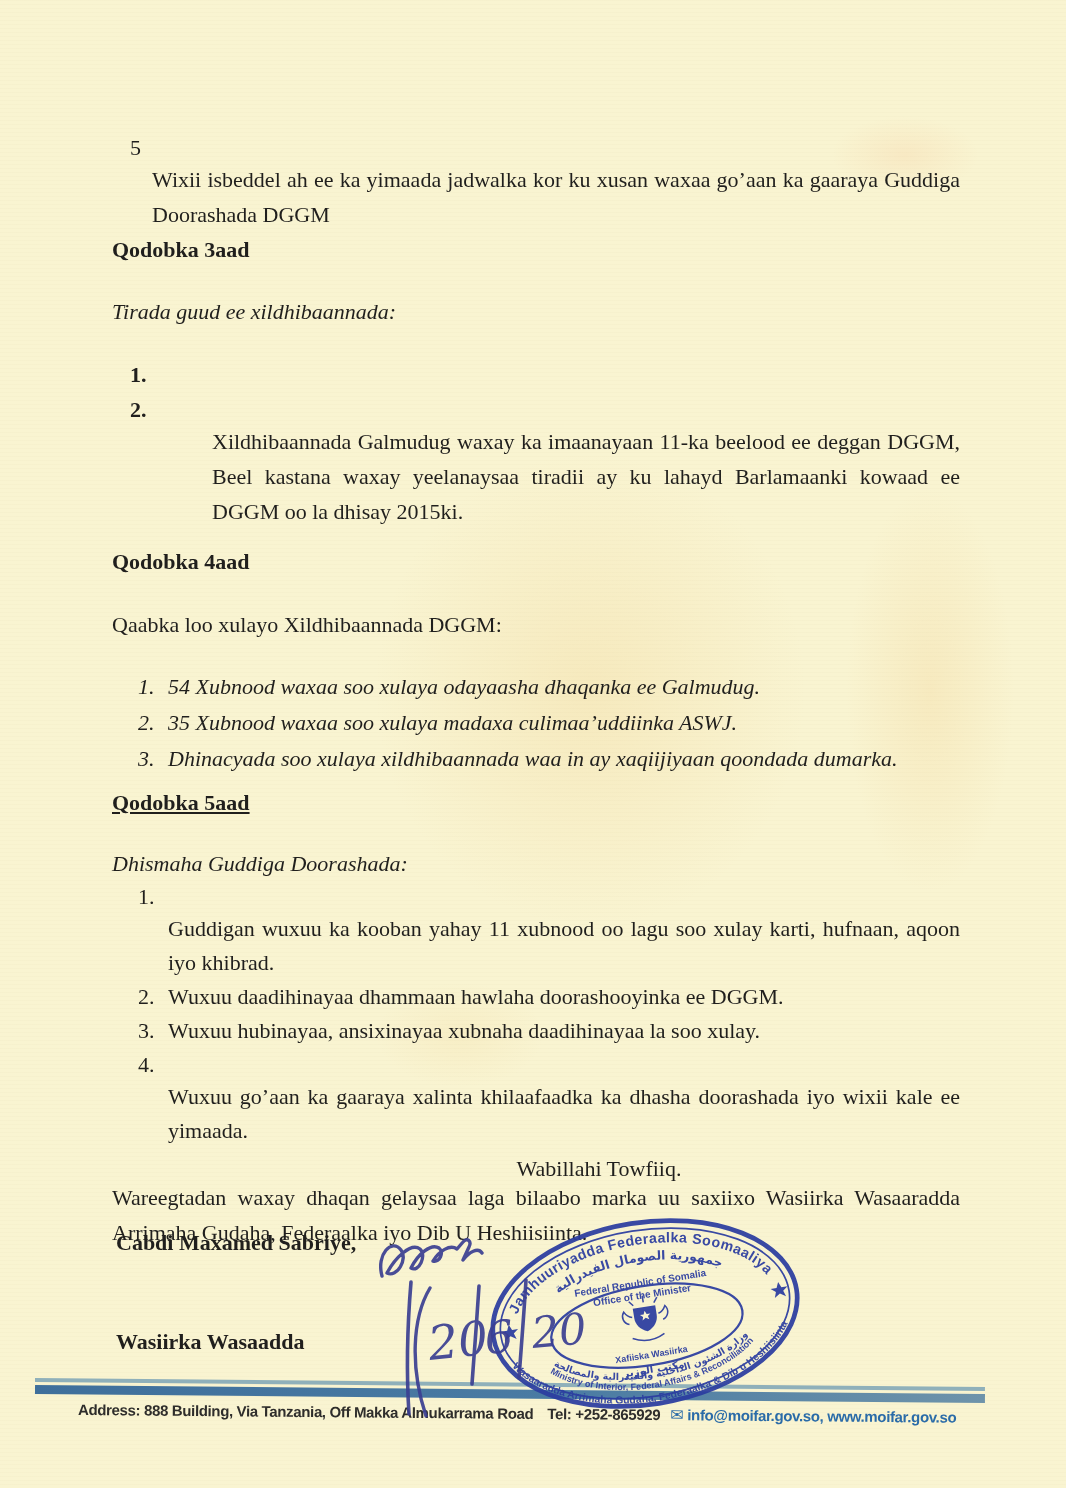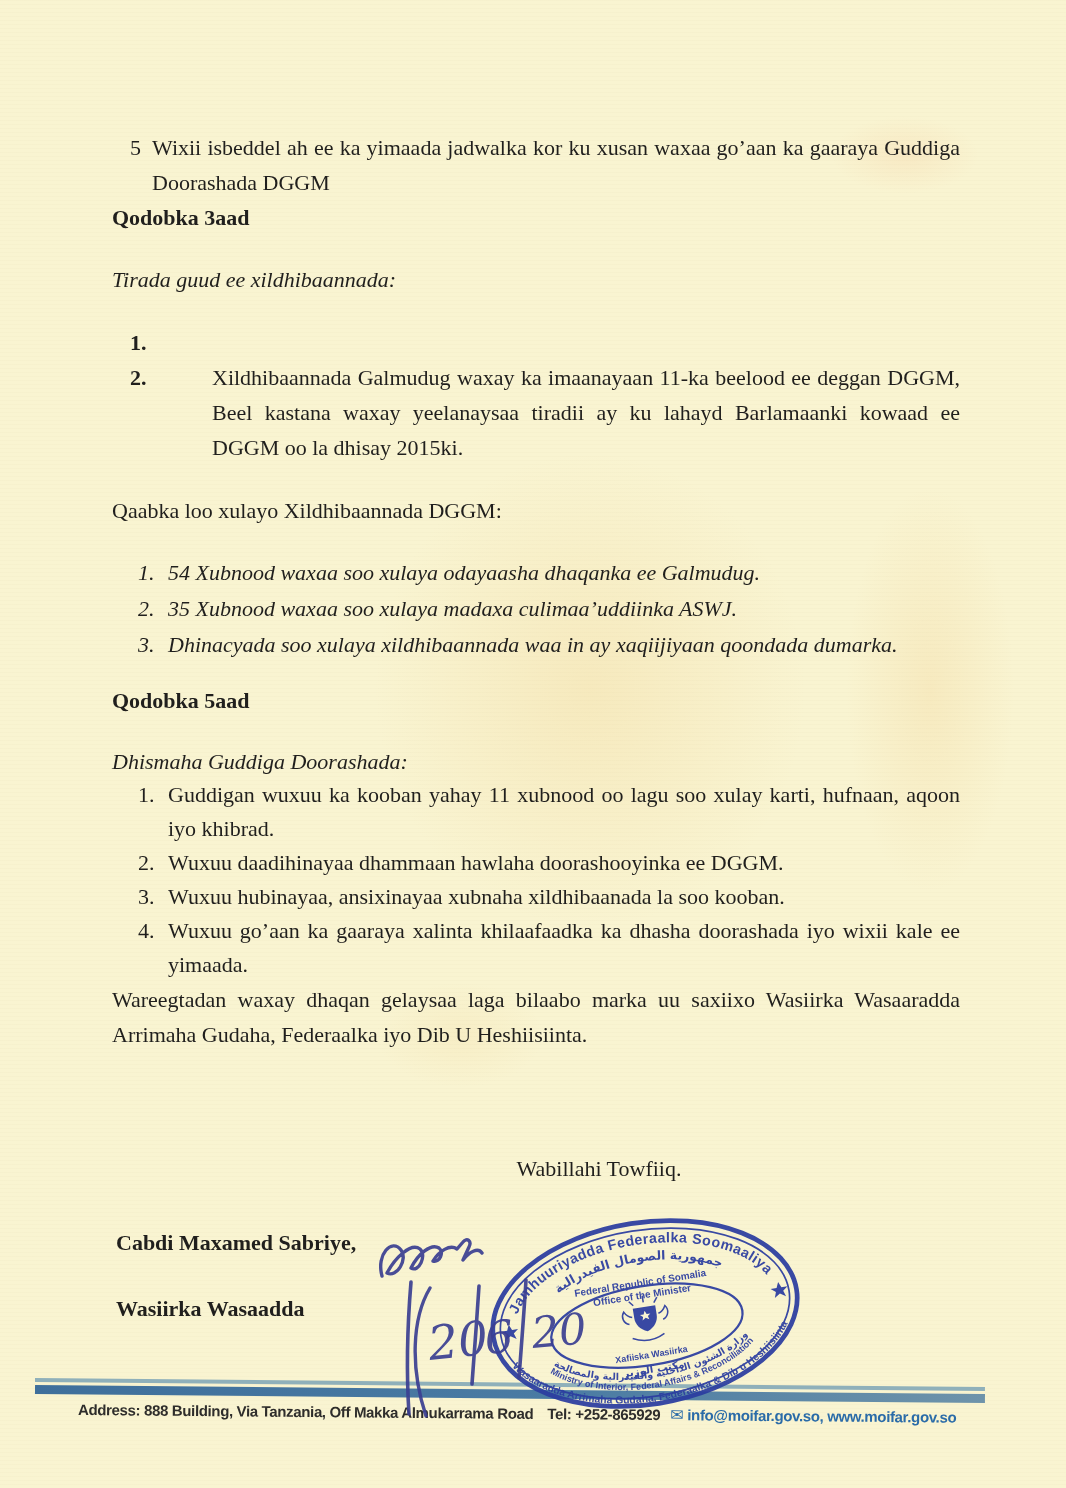--- a/index.html
+++ b/index.html
@@ -21,47 +21,47 @@
        background:radial-gradient(closest-side, rgba(236,188,110,.18), rgba(236,188,110,0) 70%);}
   .wm3{left:800px;top:100px;width:210px;height:110px;
        background:radial-gradient(closest-side, rgba(242,176,124,.16), rgba(242,176,124,0) 70%);}
   .wm4{left:340px;top:960px;width:240px;height:150px;
        background:radial-gradient(closest-side, rgba(236,196,120,.13), rgba(236,196,120,0) 70%);}
 
   .content{
     position:absolute;left:112px;top:130px;width:848px;
     font-size:22px;line-height:35px;
   }
-  .just{text-align:justify;}
+  .just{text-align:justify;margin-top:32px;}
   .row{display:flex;align-items:flex-start;}
   .heading{font-weight:bold;}
   
   .num5{flex:0 0 40px;padding-left:18px;box-sizing:border-box;}
   .t5{flex:1;}
   
   .li3 .num{flex:0 0 100px;padding-left:18px;box-sizing:border-box;font-weight:bold;}
   .li3 .txt{flex:1;}
   
   .li4 .num{flex:0 0 56px;padding-left:26px;box-sizing:border-box;}
   .li4 .txt{flex:1;}
   .s4list{line-height:36px;}
   .s5intro{line-height:33px;}
   .s5list{line-height:34px;}
   .mt27{margin-top:27px;font-style:italic;}
   .mt28{margin-top:28px;}
   .mt15{margin-top:15px;}
-  .mt20{margin-top:20px;}
+  .mt20{margin-top:8px;text-decoration:underline;}
   .mt10{}
 
   .farewell{
     position:absolute;left:112px;top:1156px;width:848px;
     font-size:22px;text-align:center;transform:translateX(63px);
   }
   .sign-name{position:absolute;left:116px;top:1230px;font-size:22px;font-weight:bold;}
-  .sign-title{position:absolute;left:116px;top:1296px;font-size:22px;font-weight:bold;}
+  .sign-title{position:absolute;left:116px;top:1329px;font-size:22px;font-weight:bold;}
 
   .signature-svg{position:absolute;left:366px;top:1218px;z-index:6;opacity:.92;}
   .stamp-svg{position:absolute;left:484px;top:1214px;z-index:5;transform:rotate(-9deg);opacity:.93;}
 
   .rule{position:absolute;transform-origin:left center;z-index:3;}
   .rule-thin{left:35px;top:1378px;width:950px;height:4px;background:#8fb0ba;transform:rotate(0.55deg);}
   .rule-thick{left:35px;top:1385px;width:950px;height:9px;
        background:linear-gradient(to right,#3f6f9b,#4a7ba3 55%,#6e93aa);transform:rotate(0.55deg);}
 
   .footer-text{
@@ -97,20 +97,21 @@
   <div class="mt28">
     <div class="row li3">
       <div class="num">1.</div>
     </div>
     <div class="row li3">
       <div class="num">2.</div>
       <div class="txt just">Xildhibaannada Galmudug waxay ka imaanayaan 11-ka beelood ee deggan DGGM, Beel kastana waxay yeelanaysaa tiradii ay ku lahayd Barlamaanki kowaad ee DGGM oo la dhisay 2015ki.</div>
     </div>
   </div>
 
+  <div class="heading mt15">Qodobka 4aad</div>
 
   <div class="mt28">Qaabka loo xulayo Xildhibaannada DGGM:</div>
 
   <div class="mt27 s4list">
     <div class="row li4">
       <div class="num">1.</div>
       <div class="txt">54 Xubnood waxaa soo xulaya odayaasha dhaqanka ee Galmudug.</div>
     </div>
     <div class="row li4">
       <div class="num">2.</div>
@@ -130,21 +131,21 @@
     <div class="row li4">
       <div class="num">1.</div>
       <div class="txt just">Guddigan wuxuu ka kooban yahay 11 xubnood oo lagu soo xulay karti, hufnaan, aqoon iyo khibrad.</div>
     </div>
     <div class="row li4">
       <div class="num">2.</div>
       <div class="txt">Wuxuu daadihinayaa dhammaan hawlaha doorashooyinka ee DGGM.</div>
     </div>
     <div class="row li4">
       <div class="num">3.</div>
-      <div class="txt">Wuxuu hubinayaa, ansixinayaa xubnaha xildhibaanada la soo kooban.</div>
+      <div class="txt">Wuxuu hubinayaa, ansixinayaa xubnaha daadihinayaa la soo xulay.</div>
     </div>
     <div class="row li4">
       <div class="num">4.</div>
       <div class="txt just">Wuxuu go’aan ka gaaraya xalinta khilaafaadka ka dhasha doorashada iyo wixii kale ee yimaada.</div>
     </div>
   </div>
 
   <div class="mt10 just">Wareegtadan waxay dhaqan gelaysaa laga bilaabo marka uu saxiixo Wasiirka Wasaaradda Arrimaha Gudaha, Federaalka iyo Dib U Heshiisiinta.</div>
 </div>
 

